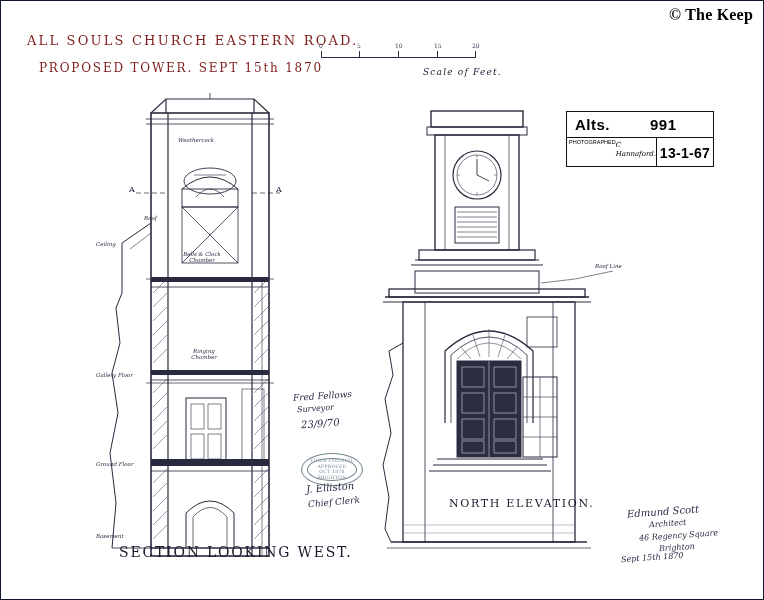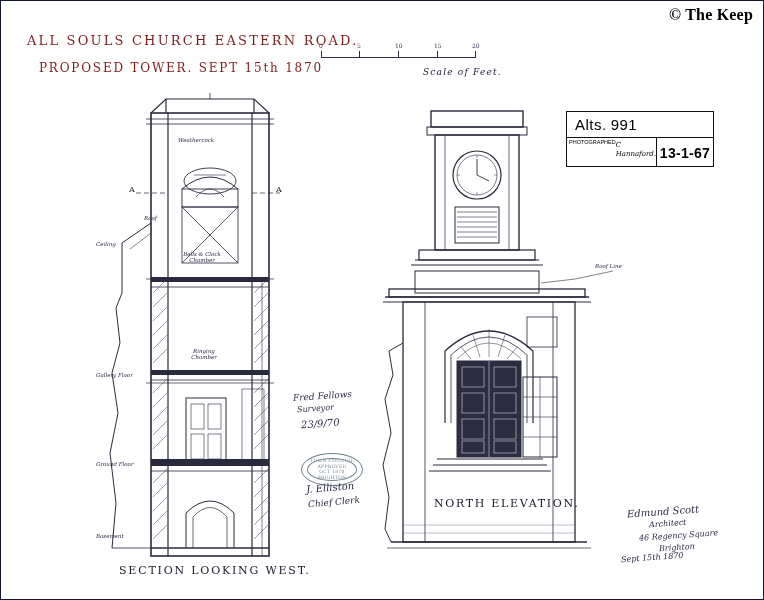--- a/index.html
+++ b/index.html
@@ -101,34 +101,34 @@
     white-space: nowrap;
   }
   #section .capA {
     position: absolute;
     font-size: 8px;
     font-family: "DejaVu Serif", serif;
     color: #22223a;
   }
   #caption-section {
     position: absolute;
-    left: 118px; top: 563px;
-    font-size: 11px;
+    left: 118px; top: 543px;
+    font-size: 14px;
     letter-spacing: 1.8px;
   }
 
   
   #elevation {
     position: absolute;
     left: 380px; top: 92px;
     width: 250px; height: 470px;
   }
   #caption-elevation {
     position: absolute;
-    left: 433px; top: 496px;
+    left: 448px; top: 496px;
     font-size: 11px;
     letter-spacing: 1.7px;
   }
 
   
   #stampbox {
     position: absolute;
     left: 565px; top: 110px;
     width: 148px; height: 56px;
     border: 1.5px solid #111;
@@ -136,22 +136,23 @@
     box-sizing: border-box;
     font-family: "Liberation Sans", sans-serif;
   }
   #stampbox .alts-row {
     height: 25px;
     border-bottom: 1.2px solid #111;
     display: flex;
     align-items: center;
     padding-left: 8px;
     font-size: 15px;
-    font-weight: normal;
+    font-weight: bold;
     letter-spacing: 0.5px;
+    gap: 36px;
   }
   #stampbox .alts-row .num { margin-left: 4px; }
   #stampbox .photo-row {
     height: 29px;
     display: flex;
     align-items: stretch;
   }
   #stampbox .photo-left {
     flex: 1;
     border-right: 1.2px solid #111;

